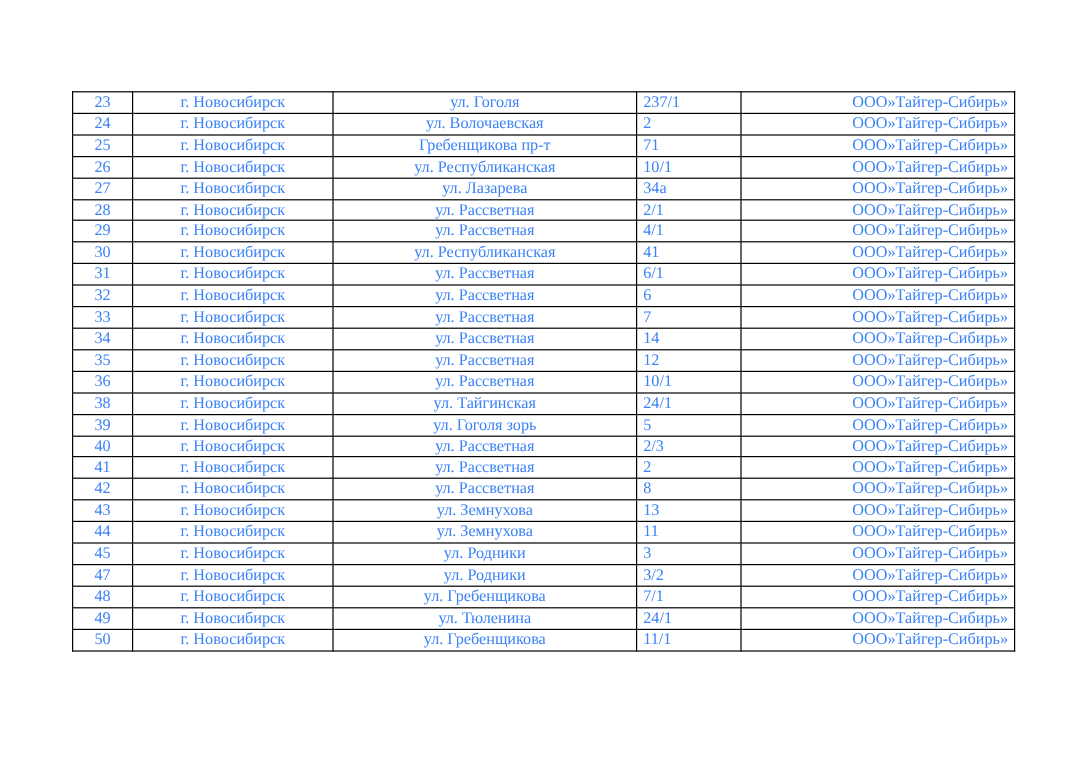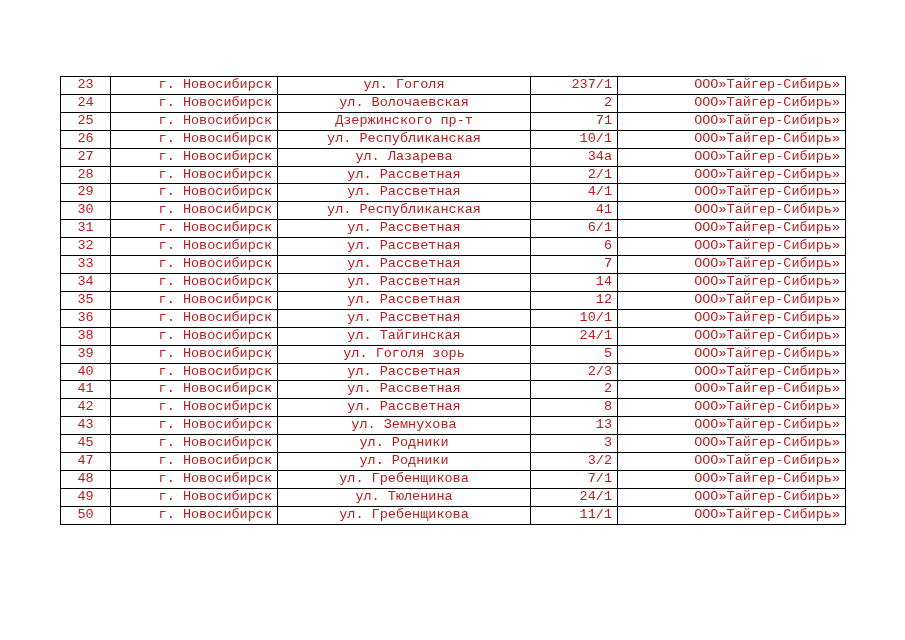--- a/index.html
+++ b/index.html
@@ -5,22 +5,22 @@
   html, body {
     margin: 0;
     padding: 0;
     background: #ffffff;
   }
   .page {
     position: relative;
     width: 905px;
     height: 547px;
     background: #ffffff;
-    font-family: Liberation Mono, monospace;
-    color: #b91c1c;
+    font-family: Liberation Serif, serif;
+    color: #3b82f6;
     overflow: hidden;
   }
   table.addr-table {
     position: absolute;
     left: 60px;
     top: 76px;
     width: 785px;
     border-collapse: collapse;
     table-layout: fixed;
     font-size: 13.5px;
@@ -28,23 +28,23 @@
   table.addr-table td {
     border: 1px solid #000000;
     padding: 0 5px;
     height: 16.9px;
     line-height: 16.9px;
     white-space: nowrap;
     overflow: hidden;
     vertical-align: middle;
   }
   td.col-num    { text-align: center; }
-  td.col-city   { text-align: right; }
+  td.col-city   { text-align: center; }
   td.col-street { text-align: center; }
-  td.col-house  { text-align: right; padding-right: 8px; }
+  td.col-house  { padding-right: 8px; }
   td.col-company{ text-align: right; }
 </style>
 </head>
 <body>
 
 <div class="page">
   <table class="addr-table">
     <colgroup>
       <col style="width:50px">
       <col style="width:167px">
@@ -63,21 +63,21 @@
         <tr>
           <td class="col-num">24</td>
           <td class="col-city">г. Новосибирск</td>
           <td class="col-street">ул. Волочаевская</td>
           <td class="col-house">2</td>
           <td class="col-company">ООО»Тайгер-Сибирь»</td>
         </tr>
         <tr>
           <td class="col-num">25</td>
           <td class="col-city">г. Новосибирск</td>
-          <td class="col-street">Дзержинского пр-т</td>
+          <td class="col-street">Гребенщикова пр-т</td>
           <td class="col-house">71</td>
           <td class="col-company">ООО»Тайгер-Сибирь»</td>
         </tr>
         <tr>
           <td class="col-num">26</td>
           <td class="col-city">г. Новосибирск</td>
           <td class="col-street">ул. Республиканская</td>
           <td class="col-house">10/1</td>
           <td class="col-company">ООО»Тайгер-Сибирь»</td>
         </tr>
@@ -184,20 +184,27 @@
           <td class="col-city">г. Новосибирск</td>
           <td class="col-street">ул. Рассветная</td>
           <td class="col-house">8</td>
           <td class="col-company">ООО»Тайгер-Сибирь»</td>
         </tr>
         <tr>
           <td class="col-num">43</td>
           <td class="col-city">г. Новосибирск</td>
           <td class="col-street">ул. Земнухова</td>
           <td class="col-house">13</td>
+          <td class="col-company">ООО»Тайгер-Сибирь»</td>
+        </tr>
+        <tr>
+          <td class="col-num">44</td>
+          <td class="col-city">г. Новосибирск</td>
+          <td class="col-street">ул. Земнухова</td>
+          <td class="col-house">11</td>
           <td class="col-company">ООО»Тайгер-Сибирь»</td>
         </tr>
         <tr>
           <td class="col-num">45</td>
           <td class="col-city">г. Новосибирск</td>
           <td class="col-street">ул. Родники</td>
           <td class="col-house">3</td>
           <td class="col-company">ООО»Тайгер-Сибирь»</td>
         </tr>
         <tr>

